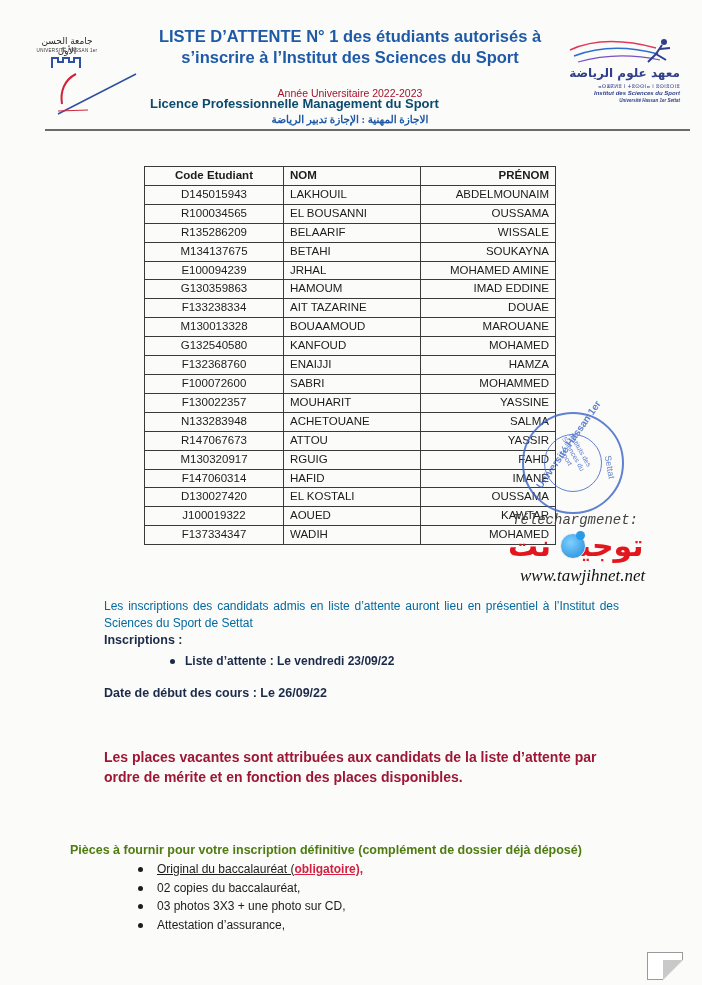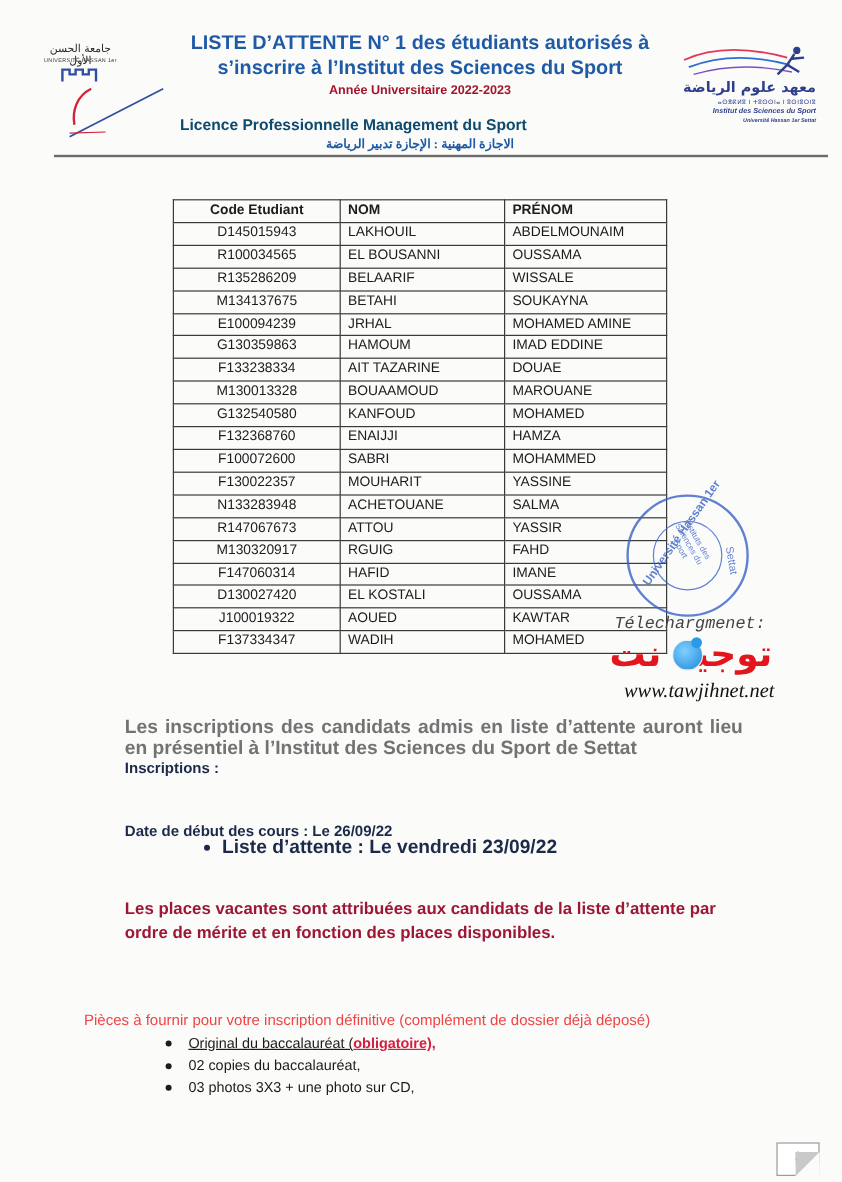--- a/index.html
+++ b/index.html
@@ -14,57 +14,57 @@
   .logo-left .ar { position: absolute; left: 4px; top: 0; width: 70px; text-align: center; font-family: "DejaVu Sans", sans-serif; font-size: 9px; color: #2a2a2a; }
   .logo-left .en { position: absolute; left: 4px; top: 12px; width: 70px; text-align: center; font-size: 4.5px; letter-spacing: 0.3px; color: #333; }
   .logo-right { left: 560px; top: 36px; width: 130px; height: 80px; }
   .logo-right .ar { position: absolute; left: 0; top: 30px; width: 120px; text-align: right; font-family: "DejaVu Sans", sans-serif; font-size: 12px; font-weight: bold; color: #2f3f8a; direction: rtl; }
   .logo-right .tif { position: absolute; left: 0; top: 47px; width: 120px; text-align: right; font-size: 5px; color: #2f3f8a; letter-spacing: 0.4px; }
   .logo-right .en1 { position: absolute; left: 0; top: 54px; width: 120px; text-align: right; font-size: 6px; font-style: italic; font-weight: bold; color: #2f3f8a; }
   .logo-right .en2 { position: absolute; left: 0; top: 62px; width: 120px; text-align: right; font-size: 4.5px; font-style: italic; font-weight: bold; color: #2f3f8a; }
 
   .title-block { left: 150px; top: 26px; width: 400px; text-align: center; }
   .title1 { font-size: 16.5px; font-weight: bold; color: #1f5aa6; line-height: 21px; }
-  .subtitle-year { font-size: 10.5px; font-weight: bold; color: #a3142c; line-height: 14px; }
+  .subtitle-year { font-size: 10.5px; font-weight: normal; color: #a3142c; line-height: 14px; margin-top: 18px; }
   .licence { left: 150px; top: 96px; width: 400px; font-size: 13px; font-weight: bold; color: #0c4a6e; line-height: 16px; }
   .licence-ar { left: 150px; top: 113px; width: 400px; text-align: center; font-family: Liberation Serif, serif; font-size: 10.5px; font-weight: bold; color: #1f5aa6; direction: rtl; }
   .rule { left: 45px; top: 129px; width: 645px; height: 2px; background: #6b6b6b; }
 
   
   table.students { position: absolute; left: 144px; top: 166px; border-collapse: collapse; font-size: 11.5px; }
   table.students th, table.students td { border: 1px solid #3a3a3a; height: 17.9px; padding: 0 6px; line-height: 17.9px; white-space: nowrap; }
   table.students th { font-weight: bold; text-align: left; }
   table.students th.c1, table.students td.c1 { width: 126px; text-align: center; }
   table.students th.c2, table.students td.c2 { width: 124px; text-align: left; }
-  table.students th.c3, table.students td.c3 { width: 122px; text-align: left; }
+  table.students th.c3, table.students td.c3 { width: 122px; text-align: right; }
 
   
   .stamp { left: 522px; top: 412px; width: 98px; height: 98px; border: 2px solid #3a63c6; border-radius: 50%; opacity: 0.8; }
   .stamp .inner { position: absolute; left: 20px; top: 20px; width: 56px; height: 56px; border: 1.5px solid #3a63c6; border-radius: 50%; }
   .stamp .t1 { position: absolute; left: 8px; top: 10px; font-size: 10px; font-weight: bold; color: #3a63c6; transform: rotate(-55deg); transform-origin: left top; white-space: nowrap; }
   .stamp .t2 { position: absolute; left: 26px; top: 28px; width: 46px; text-align: center; font-size: 7px; color: #3a63c6; transform: rotate(60deg); line-height: 8px; }
   .stamp .t3 { position: absolute; left: 74px; top: 48px; font-size: 9px; color: #3a63c6; transform: rotate(80deg); white-space: nowrap; }
 
   
   .wm-label { left: 512px; top: 512px; font-family: Liberation Mono, monospace; font-style: italic; font-size: 14px; color: #444; }
   .wm-arabic { left: 508px; top: 528px; font-family: "DejaVu Sans", sans-serif; font-size: 30px; font-weight: bold; color: #e3161d; direction: rtl; letter-spacing: -1px; }
   .wm-ball { left: 560px; top: 533px; width: 24px; height: 24px; border-radius: 50%; background: radial-gradient(circle at 40% 35%, #7fd0ff, #1f88d8); border: 1px solid #eee; }
   .wm-ball2 { left: 576px; top: 531px; width: 9px; height: 9px; border-radius: 50%; background: #2a9ae8; }
   .wm-url { left: 520px; top: 566px; font-family: "Liberation Serif", serif; font-style: italic; font-size: 17px; color: #111; }
 
   
-  .para { left: 104px; top: 598px; width: 515px; font-size: 16px; font-weight: bold; line-height: 17px; color: #737373; text-align: justify; }
+  .para { left: 104px; top: 598px; width: 515px; font-size: 12px; font-weight: normal; line-height: 17px; color: #0369a1; text-align: justify; }
   .insc-label { left: 104px; top: 633px; font-size: 12.5px; font-weight: bold; color: #1c2a4a; }
-  .bullet-line { left: 170px; top: 654px; font-size: 16px; font-weight: bold; color: #1c2a4a; margin-top: 44px; }
+  .bullet-line { left: 170px; top: 654px; font-size: 12px; font-weight: bold; color: #1c2a4a; }
   .bullet-dot { display: inline-block; width: 5px; height: 5px; border-radius: 50%; background: #1c2a4a; margin-right: 10px; vertical-align: middle; }
   .date-line { left: 104px; top: 686px; font-size: 12.5px; font-weight: bold; color: #1c2a4a; }
 
   .red-para { left: 104px; top: 747px; width: 520px; font-size: 14px; font-weight: bold; line-height: 20px; color: #9d1735; }
 
-  .pieces-title { left: 70px; top: 843px; font-size: 12.5px; font-weight: normal; color: #ef4444; }
+  .pieces-title { left: 70px; top: 843px; font-size: 12.5px; font-weight: bold; color: #4d7c0f; }
   ul.pieces { position: absolute; left: 138px; top: 860px; margin: 0; padding: 0; list-style: none; font-size: 12px; color: #1c1c1c; }
   ul.pieces li { line-height: 18.5px; }
   ul.pieces li .dot { display: inline-block; width: 5px; height: 5px; border-radius: 50%; background: #1c1c1c; margin-right: 14px; vertical-align: middle; }
   .u { text-decoration: underline; }
   .oblig { color: #d3203e; font-weight: bold; text-decoration: underline; }
 
   .page-num { left: 647px; top: 952px; width: 34px; height: 26px; border: 1px solid #9a9a9a; background: #fff; font-size: 10px; text-align: center; line-height: 24px; }
   .page-num .fold { position: absolute; right: -1px; bottom: -1px; width: 0; height: 0; border-left: 10px solid #c9c9c9; border-top: 10px solid #c9c9c9; border-right: 10px solid #fbfbfa; border-bottom: 10px solid #fbfbfa; }
 </style>
 </head>
@@ -231,18 +231,19 @@
 </div>
 <div class="abs date-line">Date de début des cours : Le 26/09/22</div>
 
 <div class="abs red-para">Les places vacantes sont attribuées aux candidats de la liste d’attente par ordre de mérite et en fonction des places disponibles.</div>
 
 <div class="abs pieces-title">Pièces à fournir pour votre inscription définitive (complément de dossier déjà déposé)</div>
 <ul class="pieces">
   <li><span class="dot"></span><span class="u">Original du baccalauréat (</span><span class="oblig">obligatoire),</span></li>
   <li><span class="dot"></span><span>02 copies du baccalauréat,</span></li>
   <li><span class="dot"></span><span>03 photos 3X3 + une photo sur CD,</span></li>
+  <li><span class="dot"></span><span>Attestation d’assurance,</span></li>
 </ul>
 
 <div class="abs page-num">
   <span>1</span>
   <span class="fold"></span>
 </div>
 
 </body></html>

